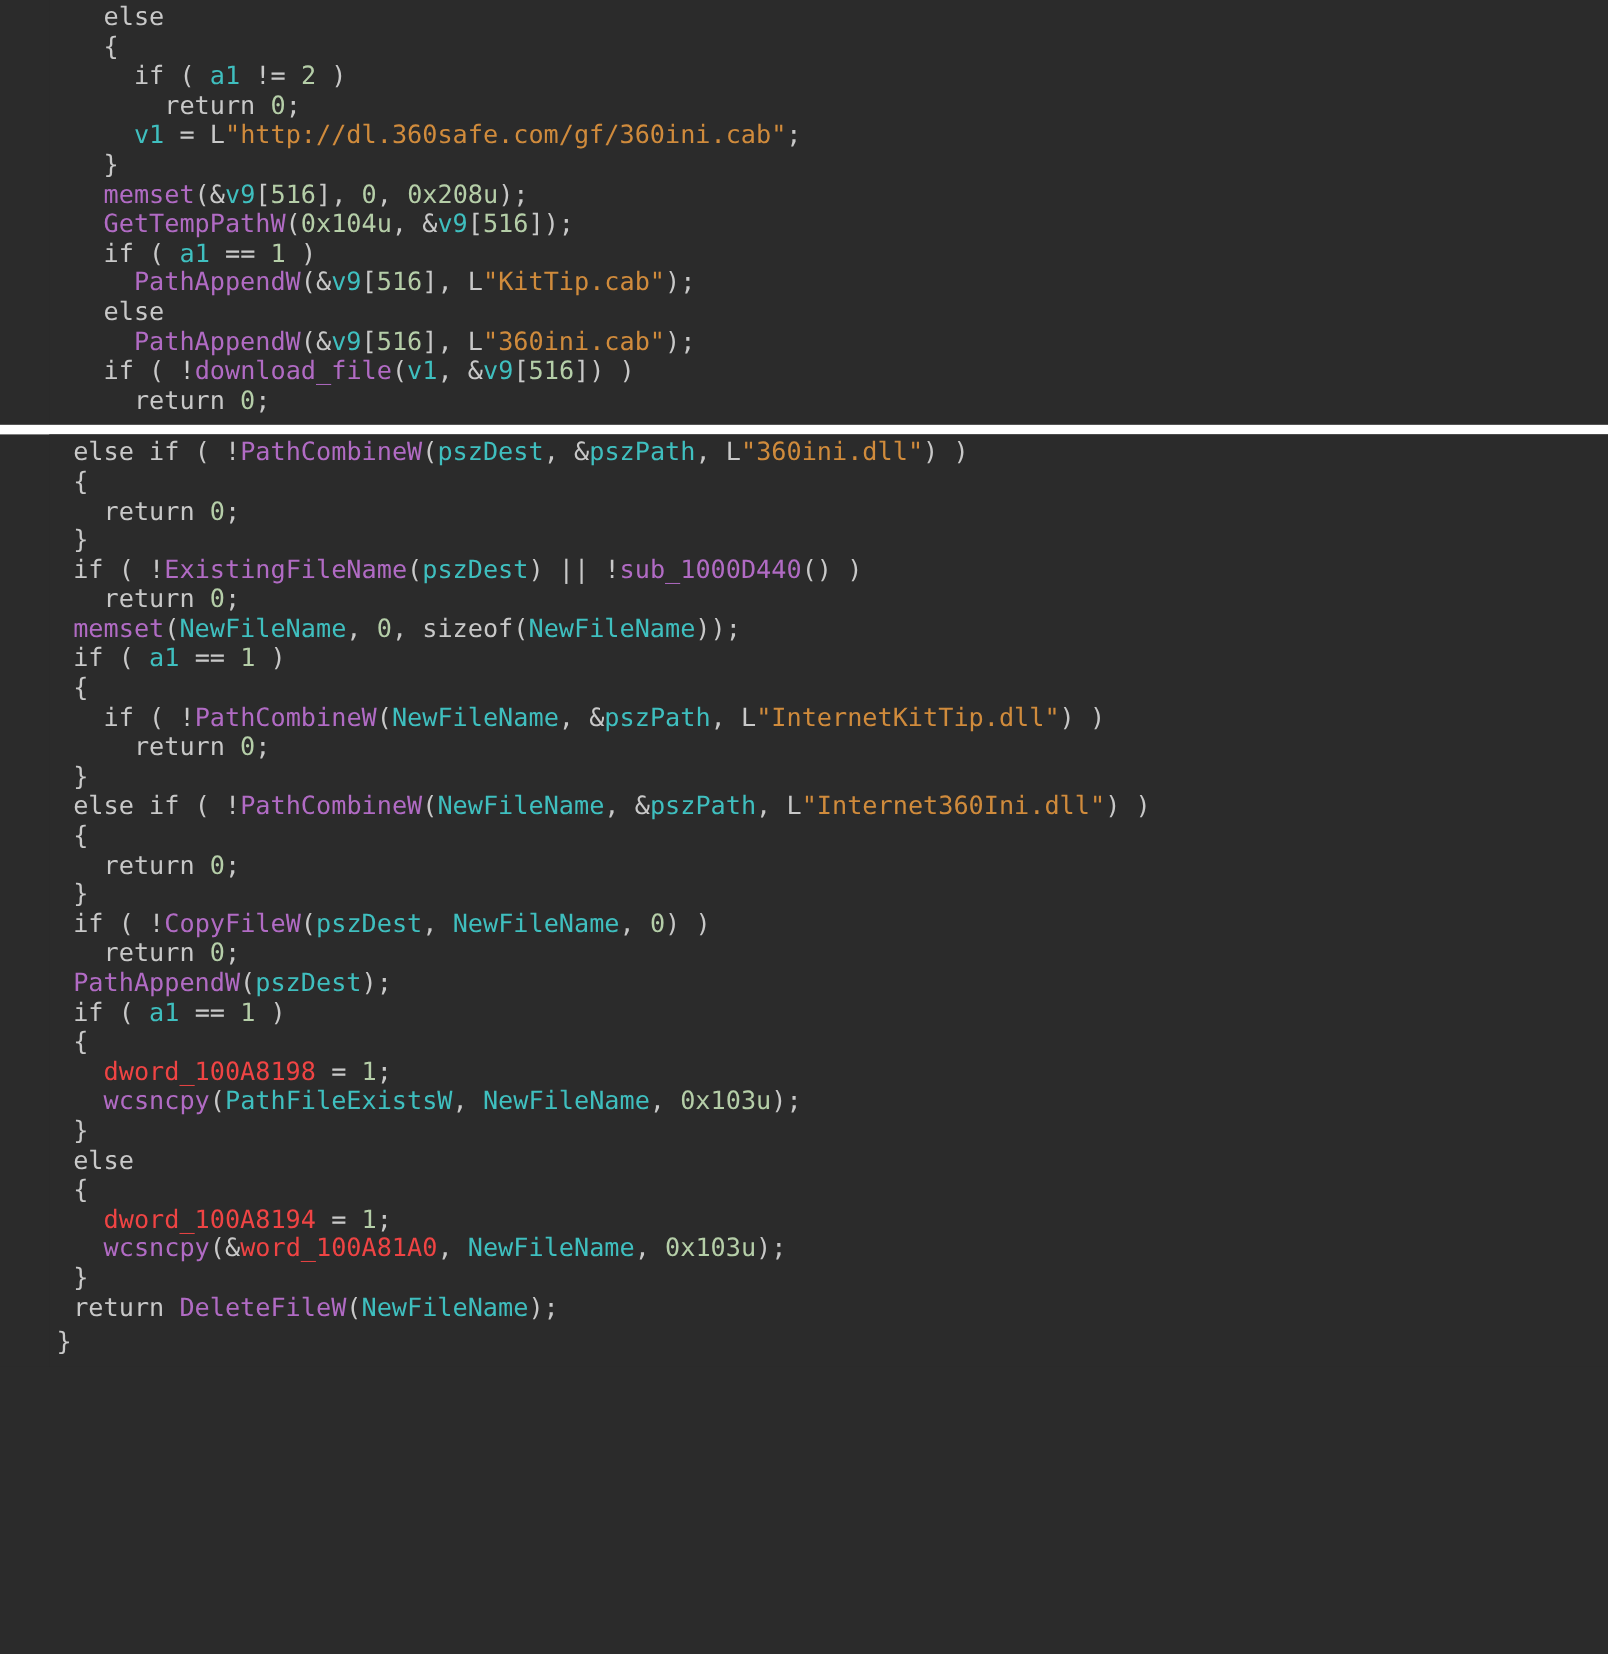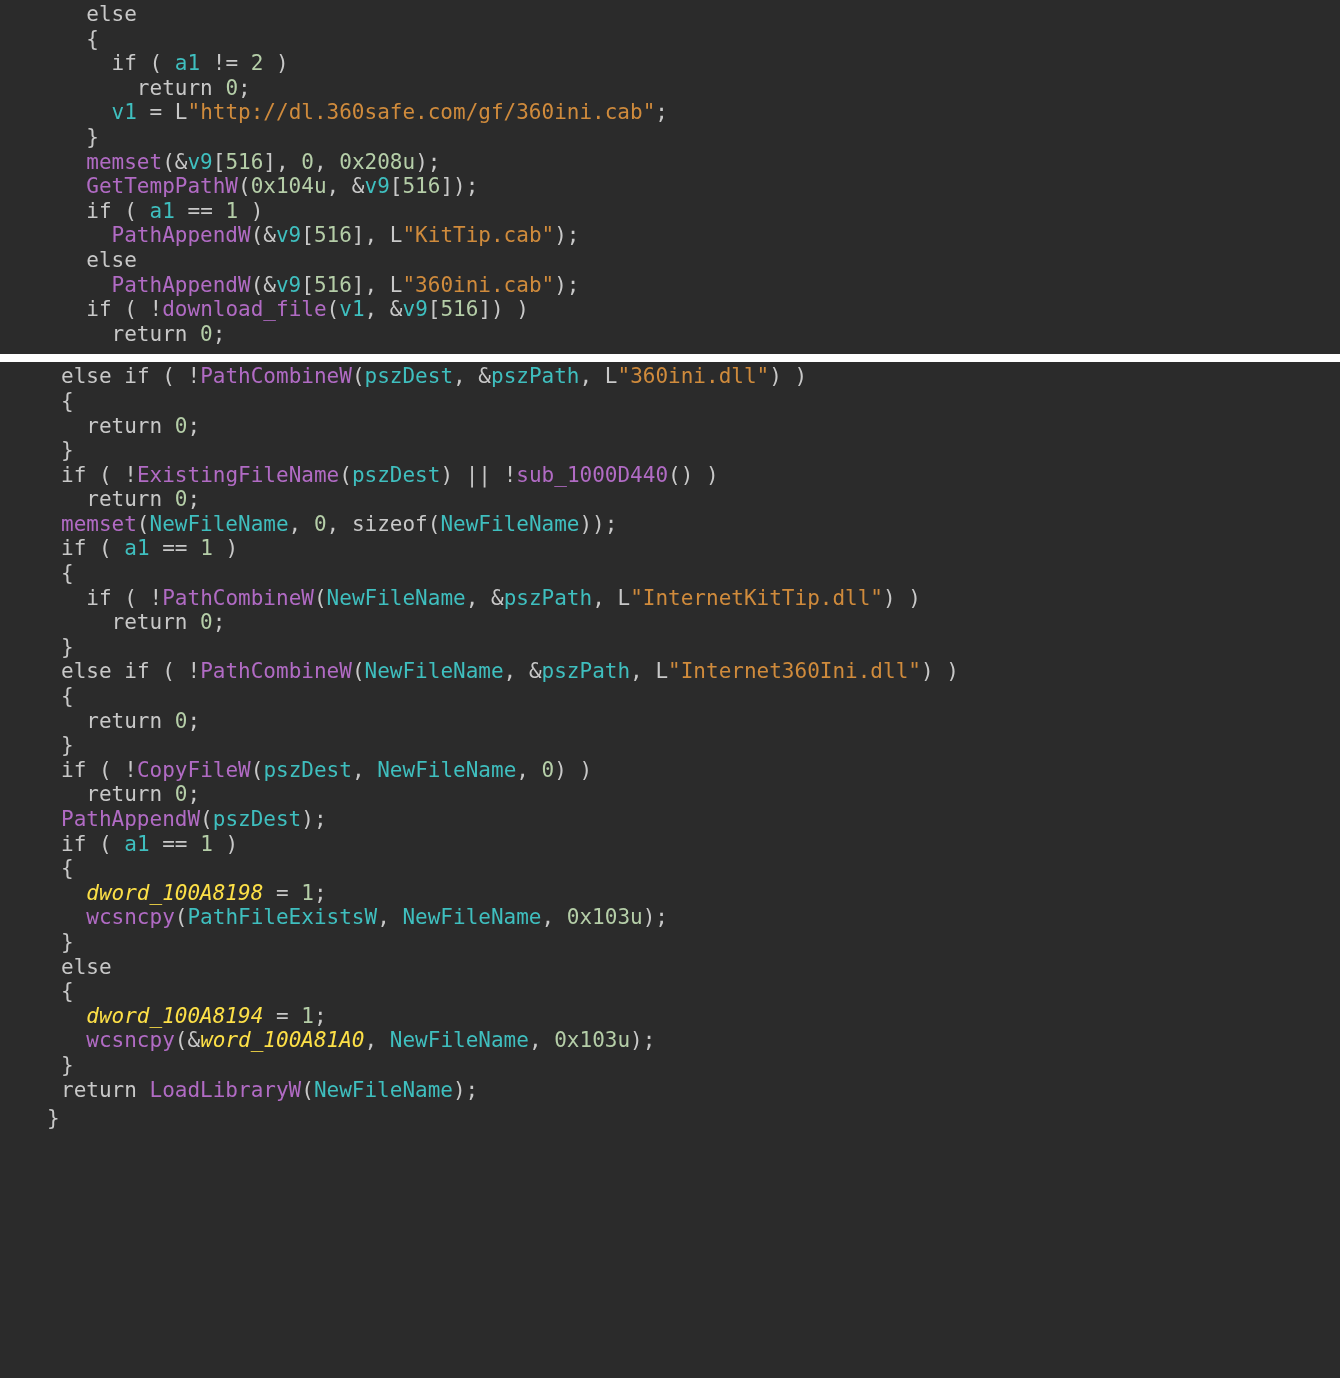--- a/index.html
+++ b/index.html
@@ -26,21 +26,21 @@
     padding: 2px 0 2px 20px;
     white-space: pre;
   }
   .kw  { color: #c8c8c8; }        
   .fn  { color: #b16bc4; }        
   .var { color: #3fbfbf; }        
   .str { color: #d08b3c; }        
   .num { color: #b5cea8; }        
   .pun { color: #c8c8c8; }        
   .op  { color: #c8c8c8; }
-  .gl  { color: #fde047; font-style: italic; }        
+  .gl  { color: #ef4444; }        
   .amp { color: #c8c8c8; }
 </style>
 </head>
 <body>
 
 <div class="panel">
 <pre class="code">  <span class="kw">else</span>
   <span class="pun">{</span>
     <span class="kw">if</span> <span class="pun">(</span> <span class="var">a1</span> <span class="op">!=</span> <span class="num">2</span> <span class="pun">)</span>
       <span class="kw">return</span> <span class="num">0</span><span class="pun">;</span>
@@ -81,16 +81,16 @@
 <span class="kw">if</span> <span class="pun">(</span> <span class="var">a1</span> <span class="op">==</span> <span class="num">1</span> <span class="pun">)</span>
 <span class="pun">{</span>
   <span class="gl">dword_100A8198</span> <span class="op">=</span> <span class="num">1</span><span class="pun">;</span>
   <span class="fn">wcsncpy</span><span class="pun">(</span><span class="var">PathFileExistsW</span><span class="pun">,</span> <span class="var">NewFileName</span><span class="pun">,</span> <span class="num">0x103u</span><span class="pun">);</span>
 <span class="pun">}</span>
 <span class="kw">else</span>
 <span class="pun">{</span>
   <span class="gl">dword_100A8194</span> <span class="op">=</span> <span class="num">1</span><span class="pun">;</span>
   <span class="fn">wcsncpy</span><span class="pun">(</span><span class="amp">&amp;</span><span class="gl">word_100A81A0</span><span class="pun">,</span> <span class="var">NewFileName</span><span class="pun">,</span> <span class="num">0x103u</span><span class="pun">);</span>
 <span class="pun">}</span>
-<span class="kw">return</span> <span class="fn">LoadLibraryW</span><span class="pun">(</span><span class="var">NewFileName</span><span class="pun">);</span>
+<span class="kw">return</span> <span class="fn">DeleteFileW</span><span class="pun">(</span><span class="var">NewFileName</span><span class="pun">);</span>
 </pre>
 <pre class="code" style="padding-left:6px"><span class="pun">}</span></pre>
 </div>
 
 </body></html>

